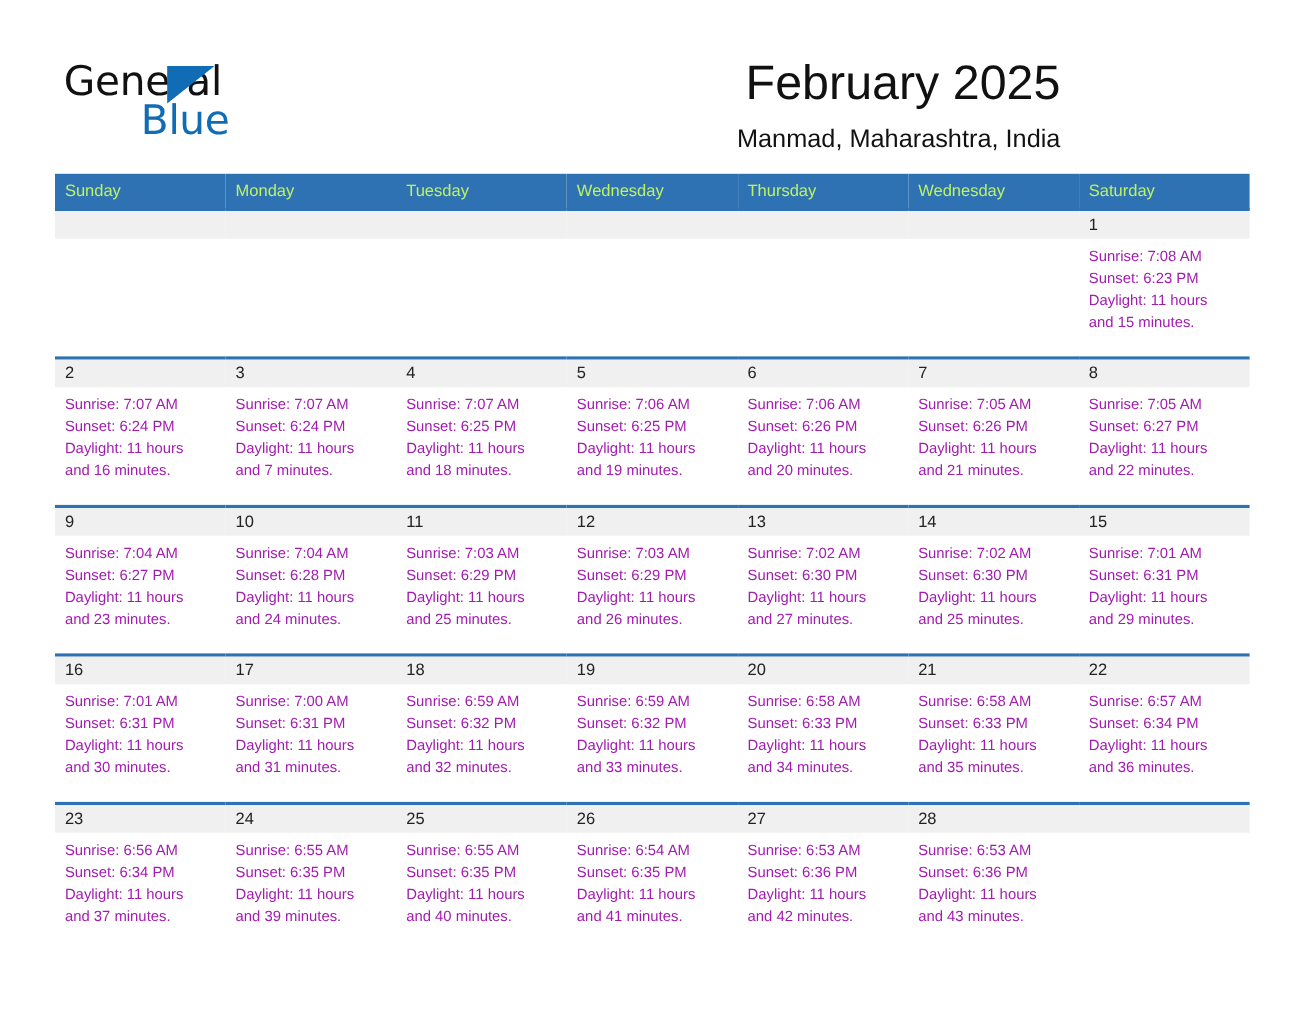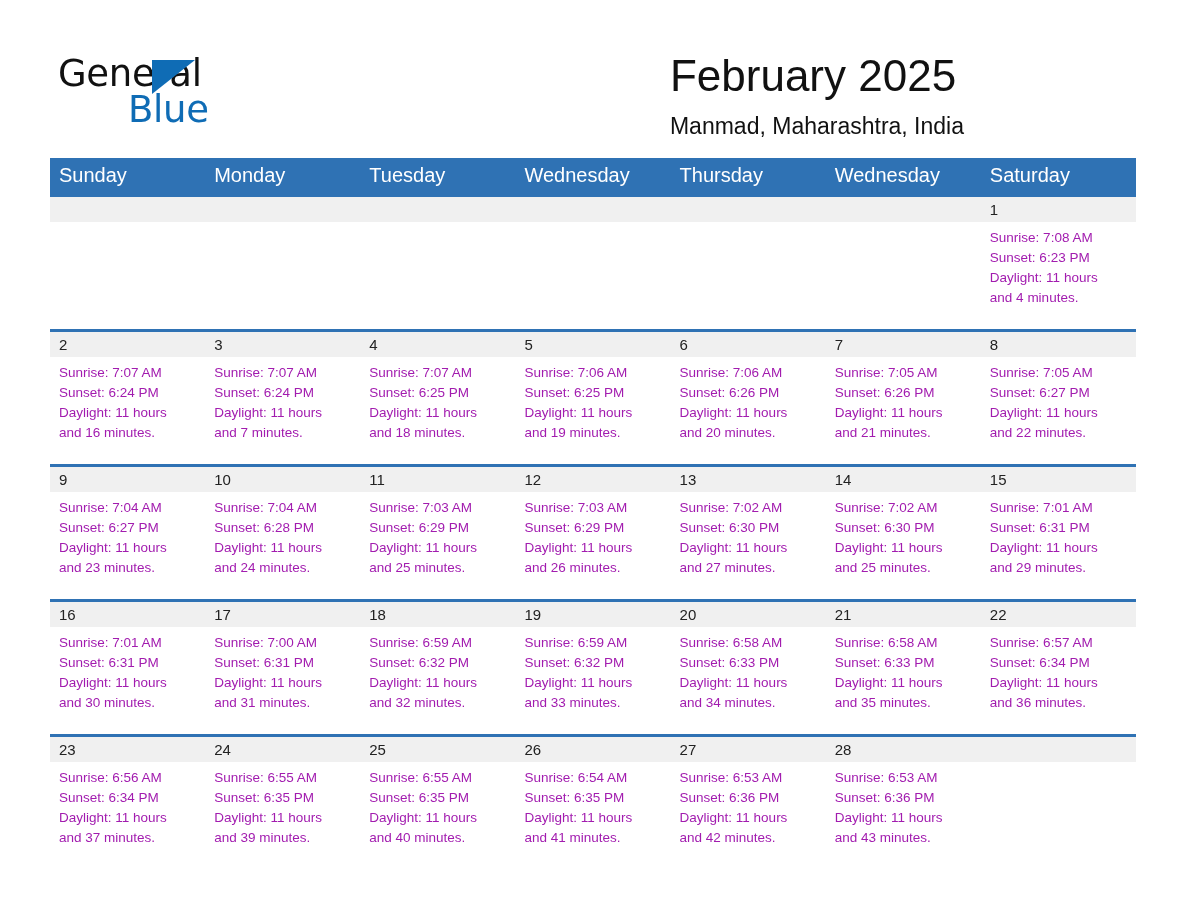--- a/index.html
+++ b/index.html
@@ -62,20 +62,21 @@
     letter-spacing: -0.3px;
     color: #0f6cb5;
     font-family: "DejaVu Sans", sans-serif;
     font-weight: 400;
   }
 
   .title-block {
     position: absolute;
     right: 56px;
     top: 48px;
+    text-align: right;
   }
   .month-title {
     font-size: 44px;
     font-weight: 400;
     color: #111111;
     line-height: 56px;
     white-space: nowrap;
   }
   .location {
     font-size: 23px;
@@ -95,22 +96,22 @@
   }
   table.cal {
     border-collapse: collapse;
     table-layout: fixed;
     width: 1086px;
   }
   table.cal col { width: 155.14px; }
 
   thead th {
     background: #2f72b4;
-    color: #ffffff;
-    font-size: 20px;
+    color: #bef264;
+    font-size: 15px;
     font-weight: 400;
     text-align: left;
     padding: 6px 0 7px 9px;
     height: 18px;
     vertical-align: middle;
   }
 
   tbody tr.week td {
     vertical-align: top;
     padding: 0;
@@ -215,21 +216,21 @@
                 <div class="daynum-strip"></div>
               </div>
             </td>
             <td>
               <div class="cell">
                 <div class="daynum-strip">1</div>
                 <div class="details">
                   <div>Sunrise: 7:08 AM</div>
                   <div>Sunset: 6:23 PM</div>
                   <div>Daylight: 11 hours</div>
-                  <div>and 4 minutes.</div>
+                  <div>and 15 minutes.</div>
                 </div>
               </div>
             </td>
           </tr>
           <tr class="week">
             <td>
               <div class="cell">
                 <div class="daynum-strip">2</div>
                 <div class="details">
                   <div>Sunrise: 7:07 AM</div>

